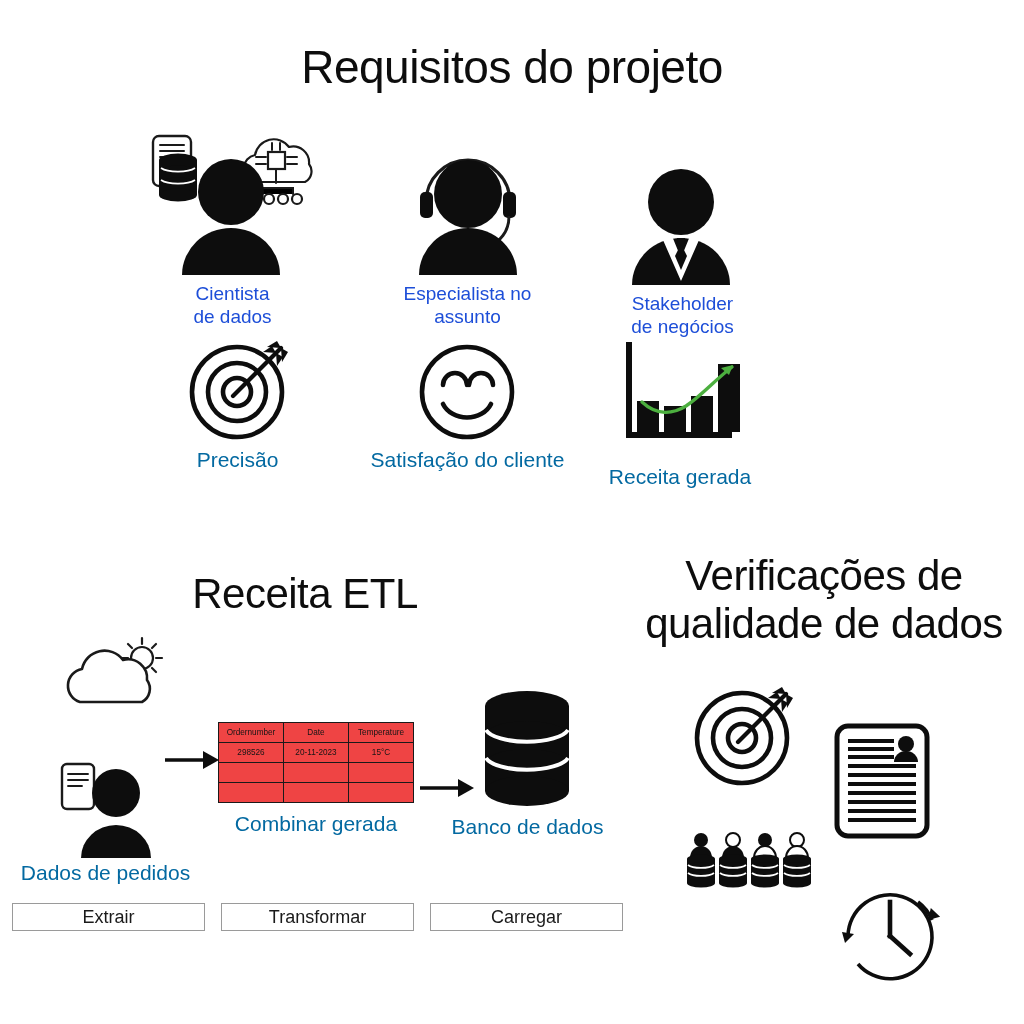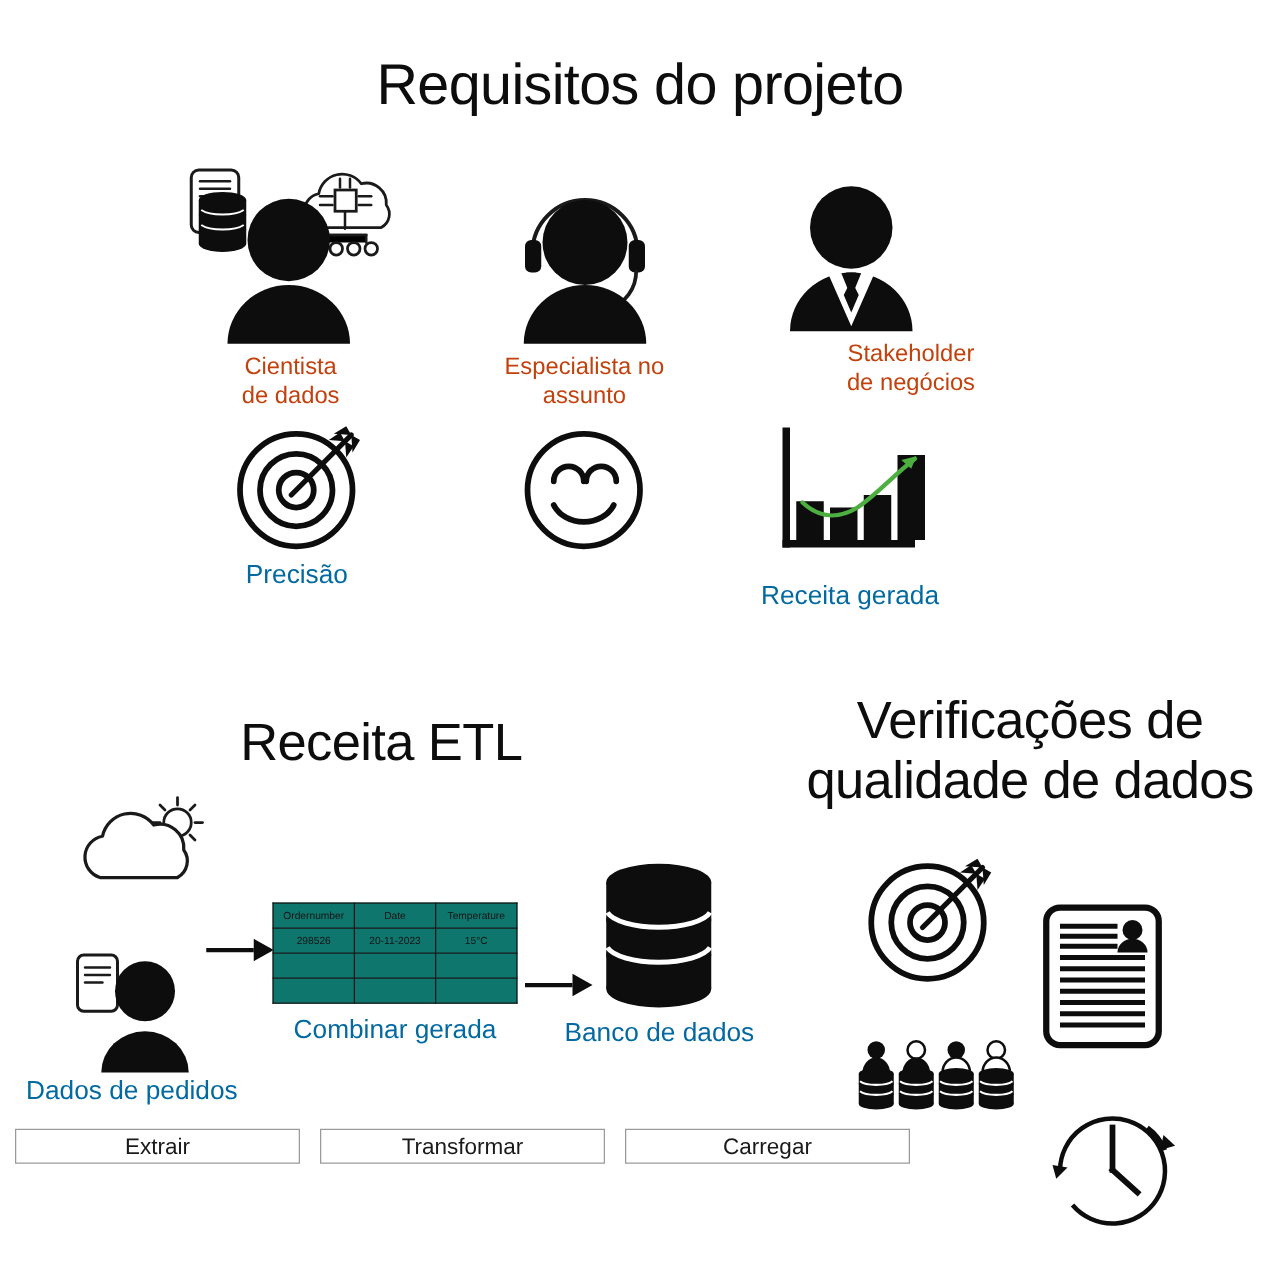--- a/index.html
+++ b/index.html
@@ -32,62 +32,62 @@
     letter-spacing: -0.5px;
     color: #0d0d0d;
     text-align: center;
     line-height: 1.14;
   }
 
   
   .cap {
     font-size: 19px;
     font-weight: 400;
-    color: #c2410c;
+    color: #1d4ed8;
     text-align: center;
     line-height: 1.2;
     white-space: pre-line;
   }
   .cap-lg {
     font-size: 21px;
     font-weight: 400;
     color: #0369a1;
     text-align: center;
     line-height: 1.2;
     white-space: nowrap;
   }
 
   
   .icon-block { display: flex; flex-direction: column; align-items: center; }
   .icon-art { position: relative; }
 
   
   .etl-table {
     border-collapse: collapse;
-    background: #0f766e;
+    background: #ef4444;
   }
   .etl-table td, .etl-table th {
     border: 1.6px solid #1a1a1a;
     font-size: 8.2px;
     font-weight: 400;
     text-align: center;
     color: #151515;
     padding: 0;
     height: 19px;
     width: 64px;
     font-family: "Liberation Sans", sans-serif;
   }
   .etl-table th { font-weight: 400; height: 19px; }
 
   
   .stage-row {
     position: absolute;
     left: 12px;
     top: 903px;
-    width: 716px;
+    width: 611px;
     display: flex;
     gap: 16px;
   }
   .stage-btn {
     flex: 1;
     height: 26px;
     border: 1.4px solid #9a9a9a;
     background: #ffffff;
     display: flex;
     align-items: center;
@@ -170,21 +170,21 @@
       <ellipse cx="114" cy="117" rx="6" ry="4" fill="#0d0d0d" transform="rotate(-25 114 117)"></ellipse>
 
       <circle cx="98" cy="64" r="34" fill="#0d0d0d"></circle>
       <path d="M49 145 a49 47 0 0 1 98 0 z" fill="#0d0d0d"></path>
     </svg>
   </div>
   <div class="cap" style="margin-top:8px;">Especialista no
 assunto</div>
 </div>
 
-<div class="abs icon-block" style="left:585px; top:120px; width:195px;align-items:flex-end;">
+<div class="abs icon-block" style="left:585px; top:140px; width:195px;">
   <div class="icon-art">
     <svg width="195" height="145" viewBox="0 0 195 145">
       <circle cx="96" cy="62" r="33" fill="#0d0d0d"></circle>
       <path d="M47 145 a49 47 0 0 1 98 0 z" fill="#0d0d0d"></path>
 
       <path d="M78 100 L96 141 L114 100 L105 96 L96 118 L87 96 Z" fill="#ffffff"></path>
 
       <path d="M92 98 h8 l-1 6 h-6 z" fill="#0d0d0d"></path>
       <path d="M96 104 l6 12 l-6 14 l-6 -14 z" fill="#0d0d0d"></path>
     </svg>
@@ -213,20 +213,21 @@
 
 <div class="abs icon-block" style="left:370px; top:336px; width:195px;">
   <div class="icon-art">
     <svg width="195" height="105" viewBox="0 0 195 105">
       <circle cx="97" cy="56" r="45" fill="none" stroke="#0d0d0d" stroke-width="4.6"></circle>
       <path d="M73 49 a12 12 0 0 1 24 0" fill="none" stroke="#0d0d0d" stroke-width="4.6" stroke-linecap="round"></path>
       <path d="M99 49 a12 12 0 0 1 24 0" fill="none" stroke="#0d0d0d" stroke-width="4.6" stroke-linecap="round"></path>
       <path d="M73 68 a26 22 0 0 0 48 0" fill="none" stroke="#0d0d0d" stroke-width="4.6" stroke-linecap="round"></path>
     </svg>
   </div>
+  <div class="cap-lg" style="margin-top:6px;">Satisfação do cliente</div>
 </div>
 
 <div class="abs icon-block" style="left:585px; top:336px; width:190px;">
   <div class="icon-art">
     <svg width="190" height="105" viewBox="0 0 190 105">
 
       <rect x="41" y="6" width="6" height="96" fill="#0d0d0d"></rect>
       <rect x="41" y="96" width="106" height="6" fill="#0d0d0d"></rect>
 
       <rect x="52" y="65" width="22" height="31" fill="#0d0d0d"></rect>

